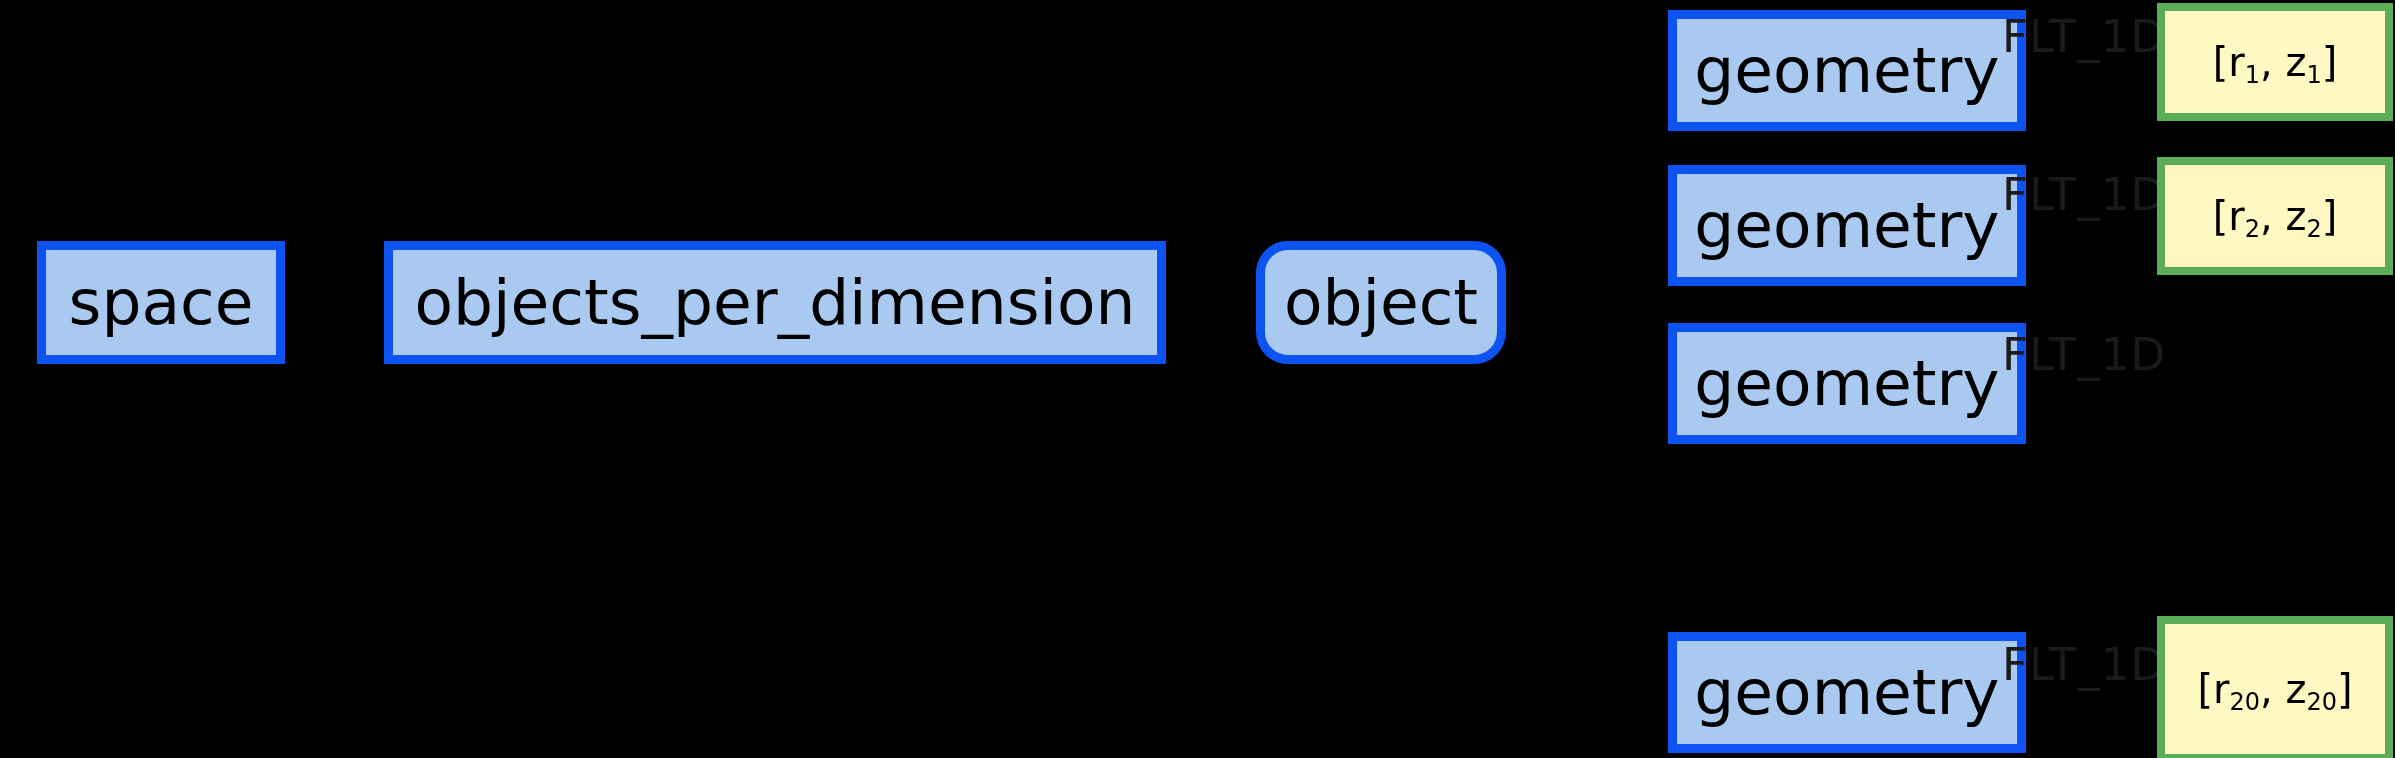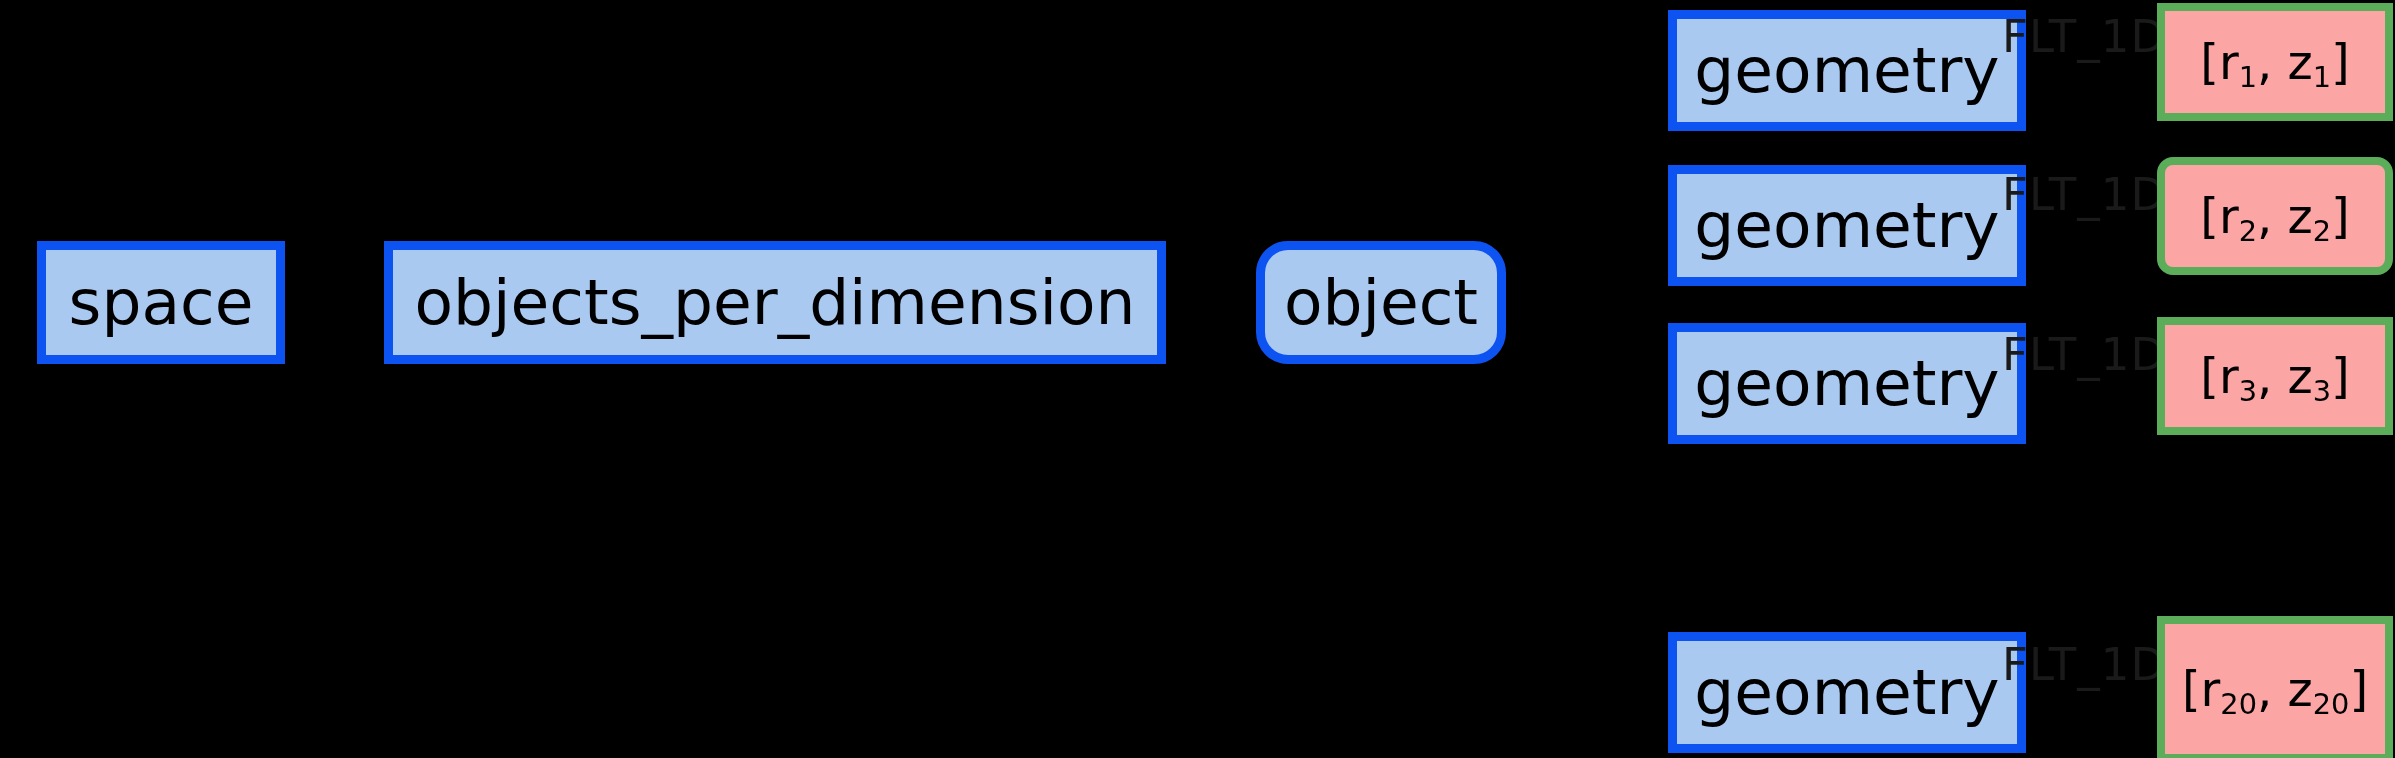--- a/index.html
+++ b/index.html
@@ -40,34 +40,34 @@
   .node-opd   { left: 348px;  top: 241px; width: 782px; height: 123px; }
   .node-obj   { left: 1220px; top: 241px; width: 250px; height: 123px; border-radius: 32px; }
   .geo        { left: 1632px; width: 358px; height: 121px; }
   .geo-0 { top: 10px;  }
   .geo-1 { top: 165px; }
   .geo-2 { top: 323px; }
   .geo-3 { top: 632px; }
   .leaf {
     position: absolute;
     box-sizing: border-box;
-    background: #fca5a5;
+    background: #fef9c3;
     border: 8px solid #5cad5a;
     display: flex;
     align-items: center;
     justify-content: center;
     color: #000000;
-    font-size: 48px;
+    font-size: 40px;
     white-space: nowrap;
     left: 2157px;
     width: 236px;
     height: 118px;
   }
   .leaf-0 { top: 3px;   }
-  .leaf-1 { top: 157px; border-radius: 16px; }
+  .leaf-1 { top: 157px; }
   .leaf-2 { top: 317px; }
   .leaf-3 { top: 616px; height: 146px; }
   .leaf sub {
     font-size: 0.6em;
     line-height: 0;
     vertical-align: -0.28em;
   }
   .edge-label {
     position: absolute;
     left: 2002px;
@@ -130,23 +130,20 @@
   </div>
   <div class="edge-label el-1">FLT_1D</div>
   <div class="leaf leaf-1">
     <span><span>[r</span><sub>2</sub><span>, z</span><sub>2</sub><span>]</span></span>
   </div>
 
   <div class="node geo geo-2">
     <span>geometry</span>
   </div>
   <div class="edge-label el-2">FLT_1D</div>
-  <div class="leaf leaf-2">
-    <span><span>[r</span><sub>3</sub><span>, z</span><sub>3</sub><span>]</span></span>
-  </div>
 
   <div class="node geo geo-3">
     <span>geometry</span>
   </div>
   <div class="edge-label el-3">FLT_1D</div>
   <div class="leaf leaf-3">
     <span><span>[r</span><sub>20</sub><span>, z</span><sub>20</sub><span>]</span></span>
   </div>
 
 </div>

